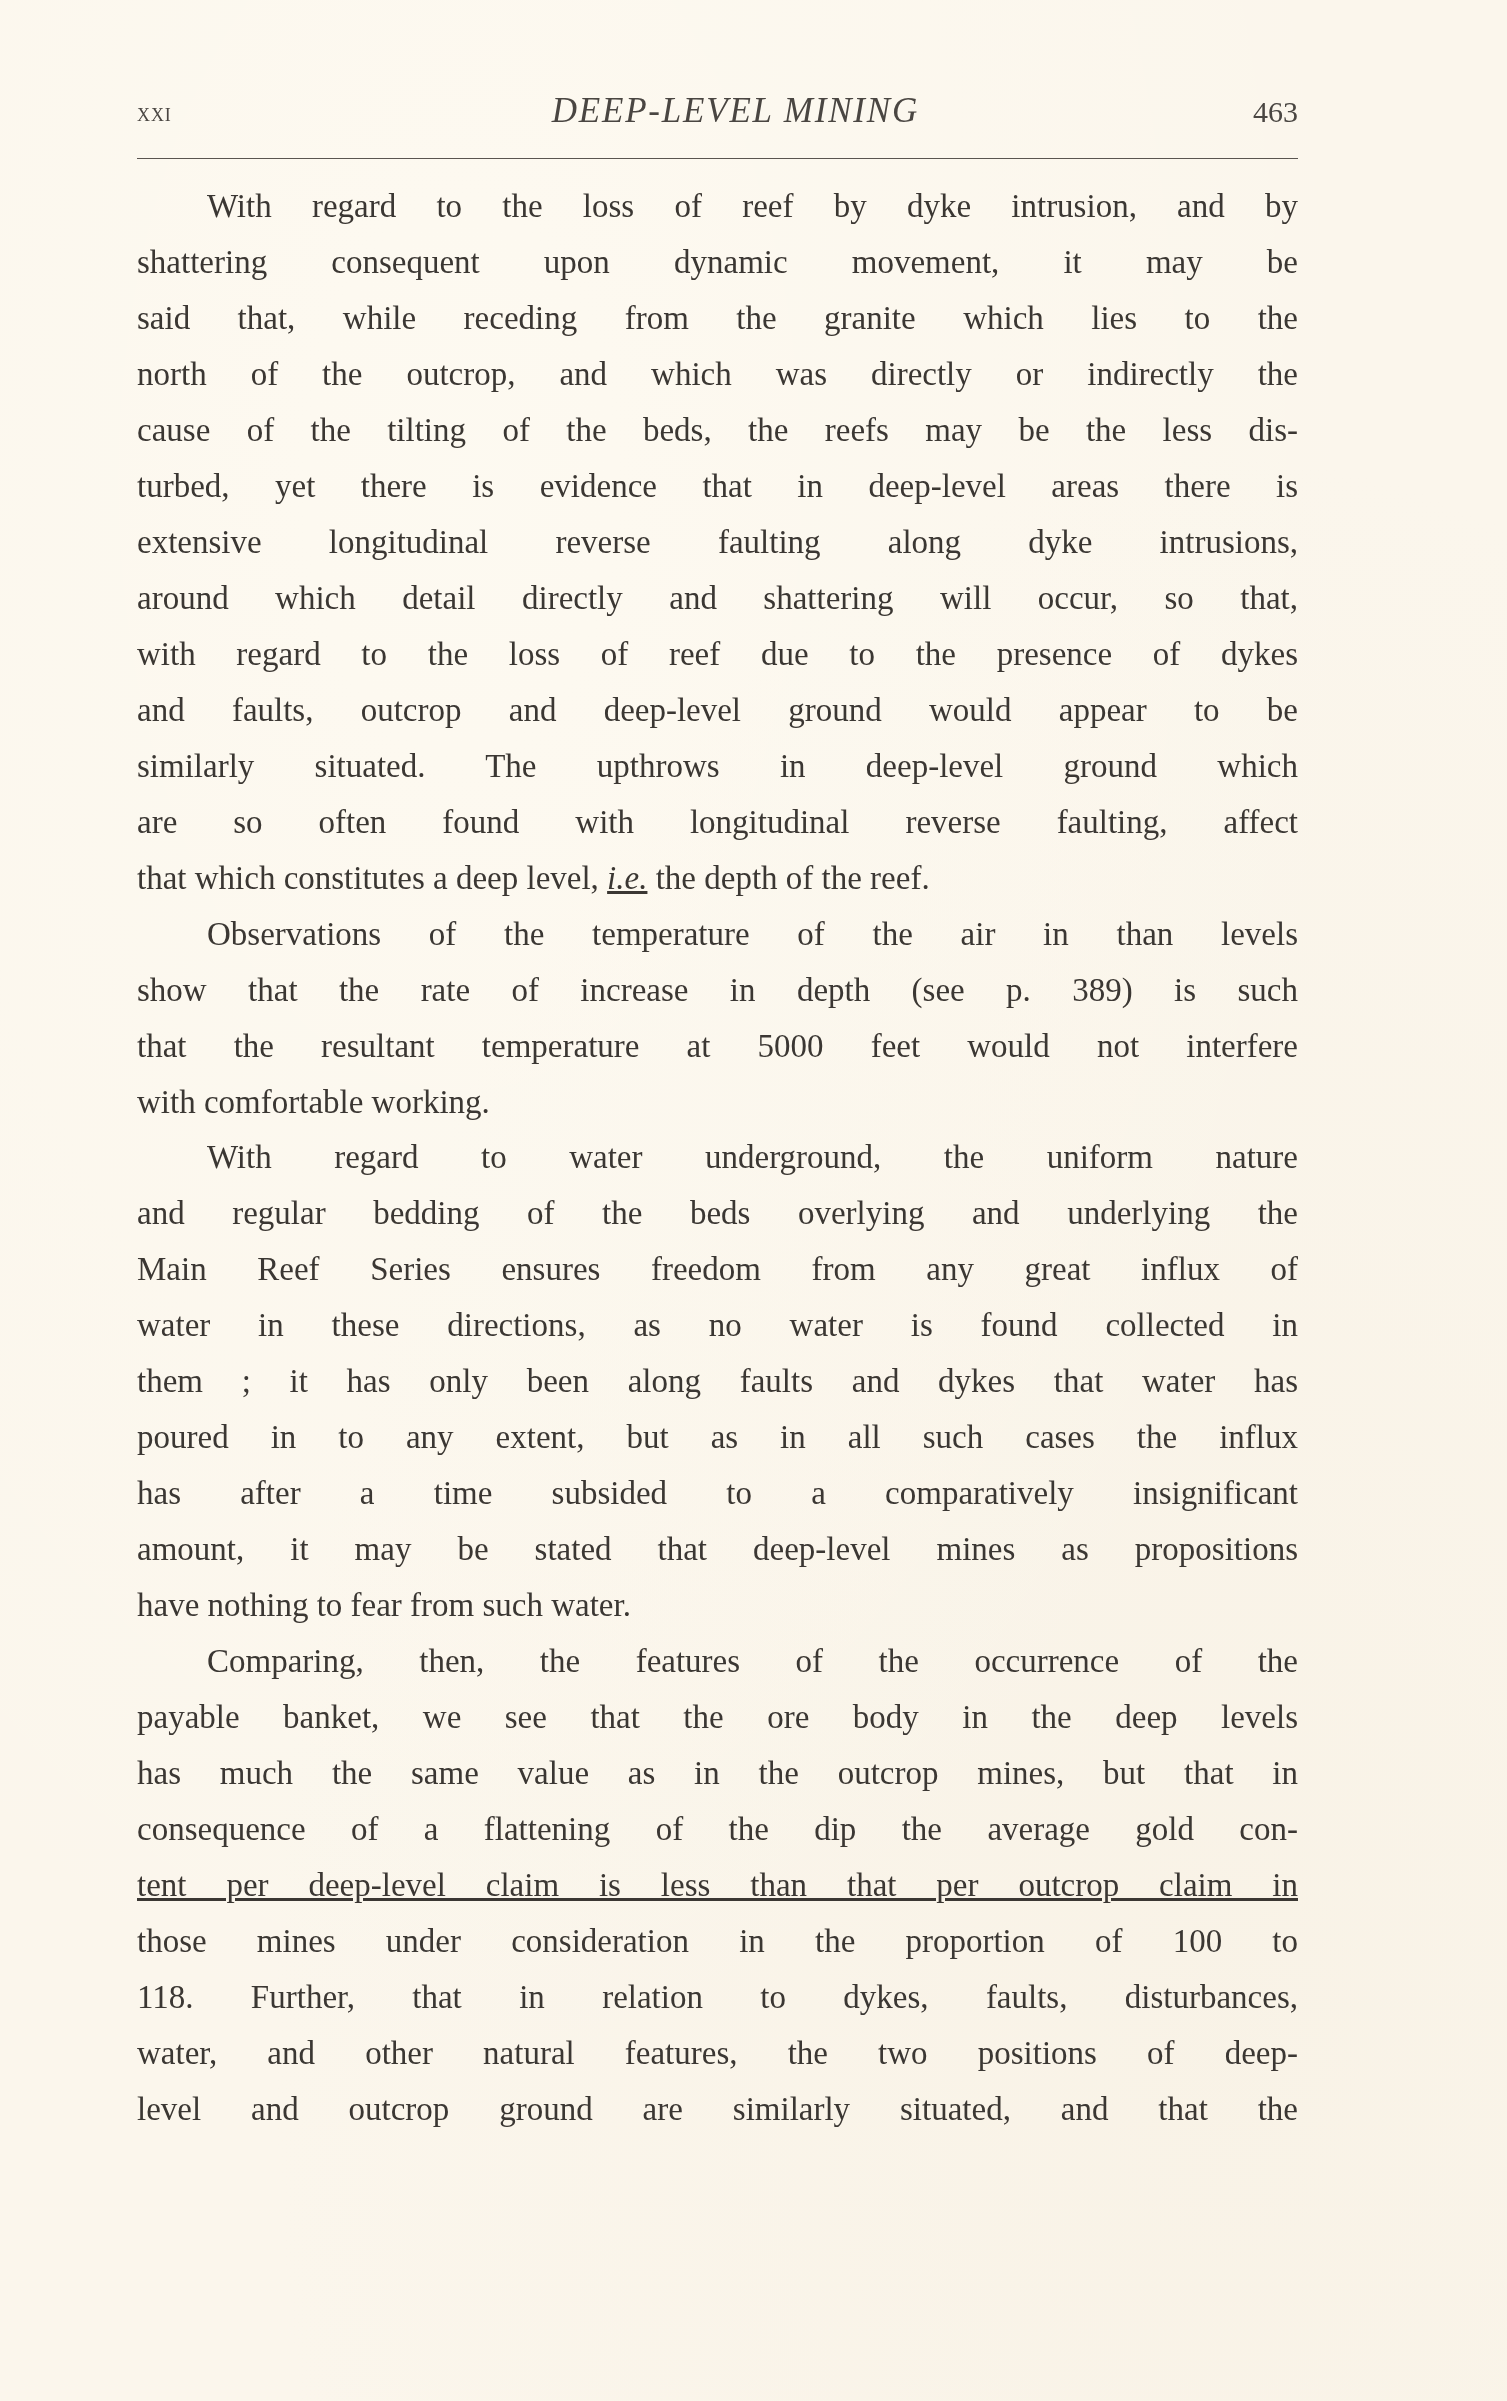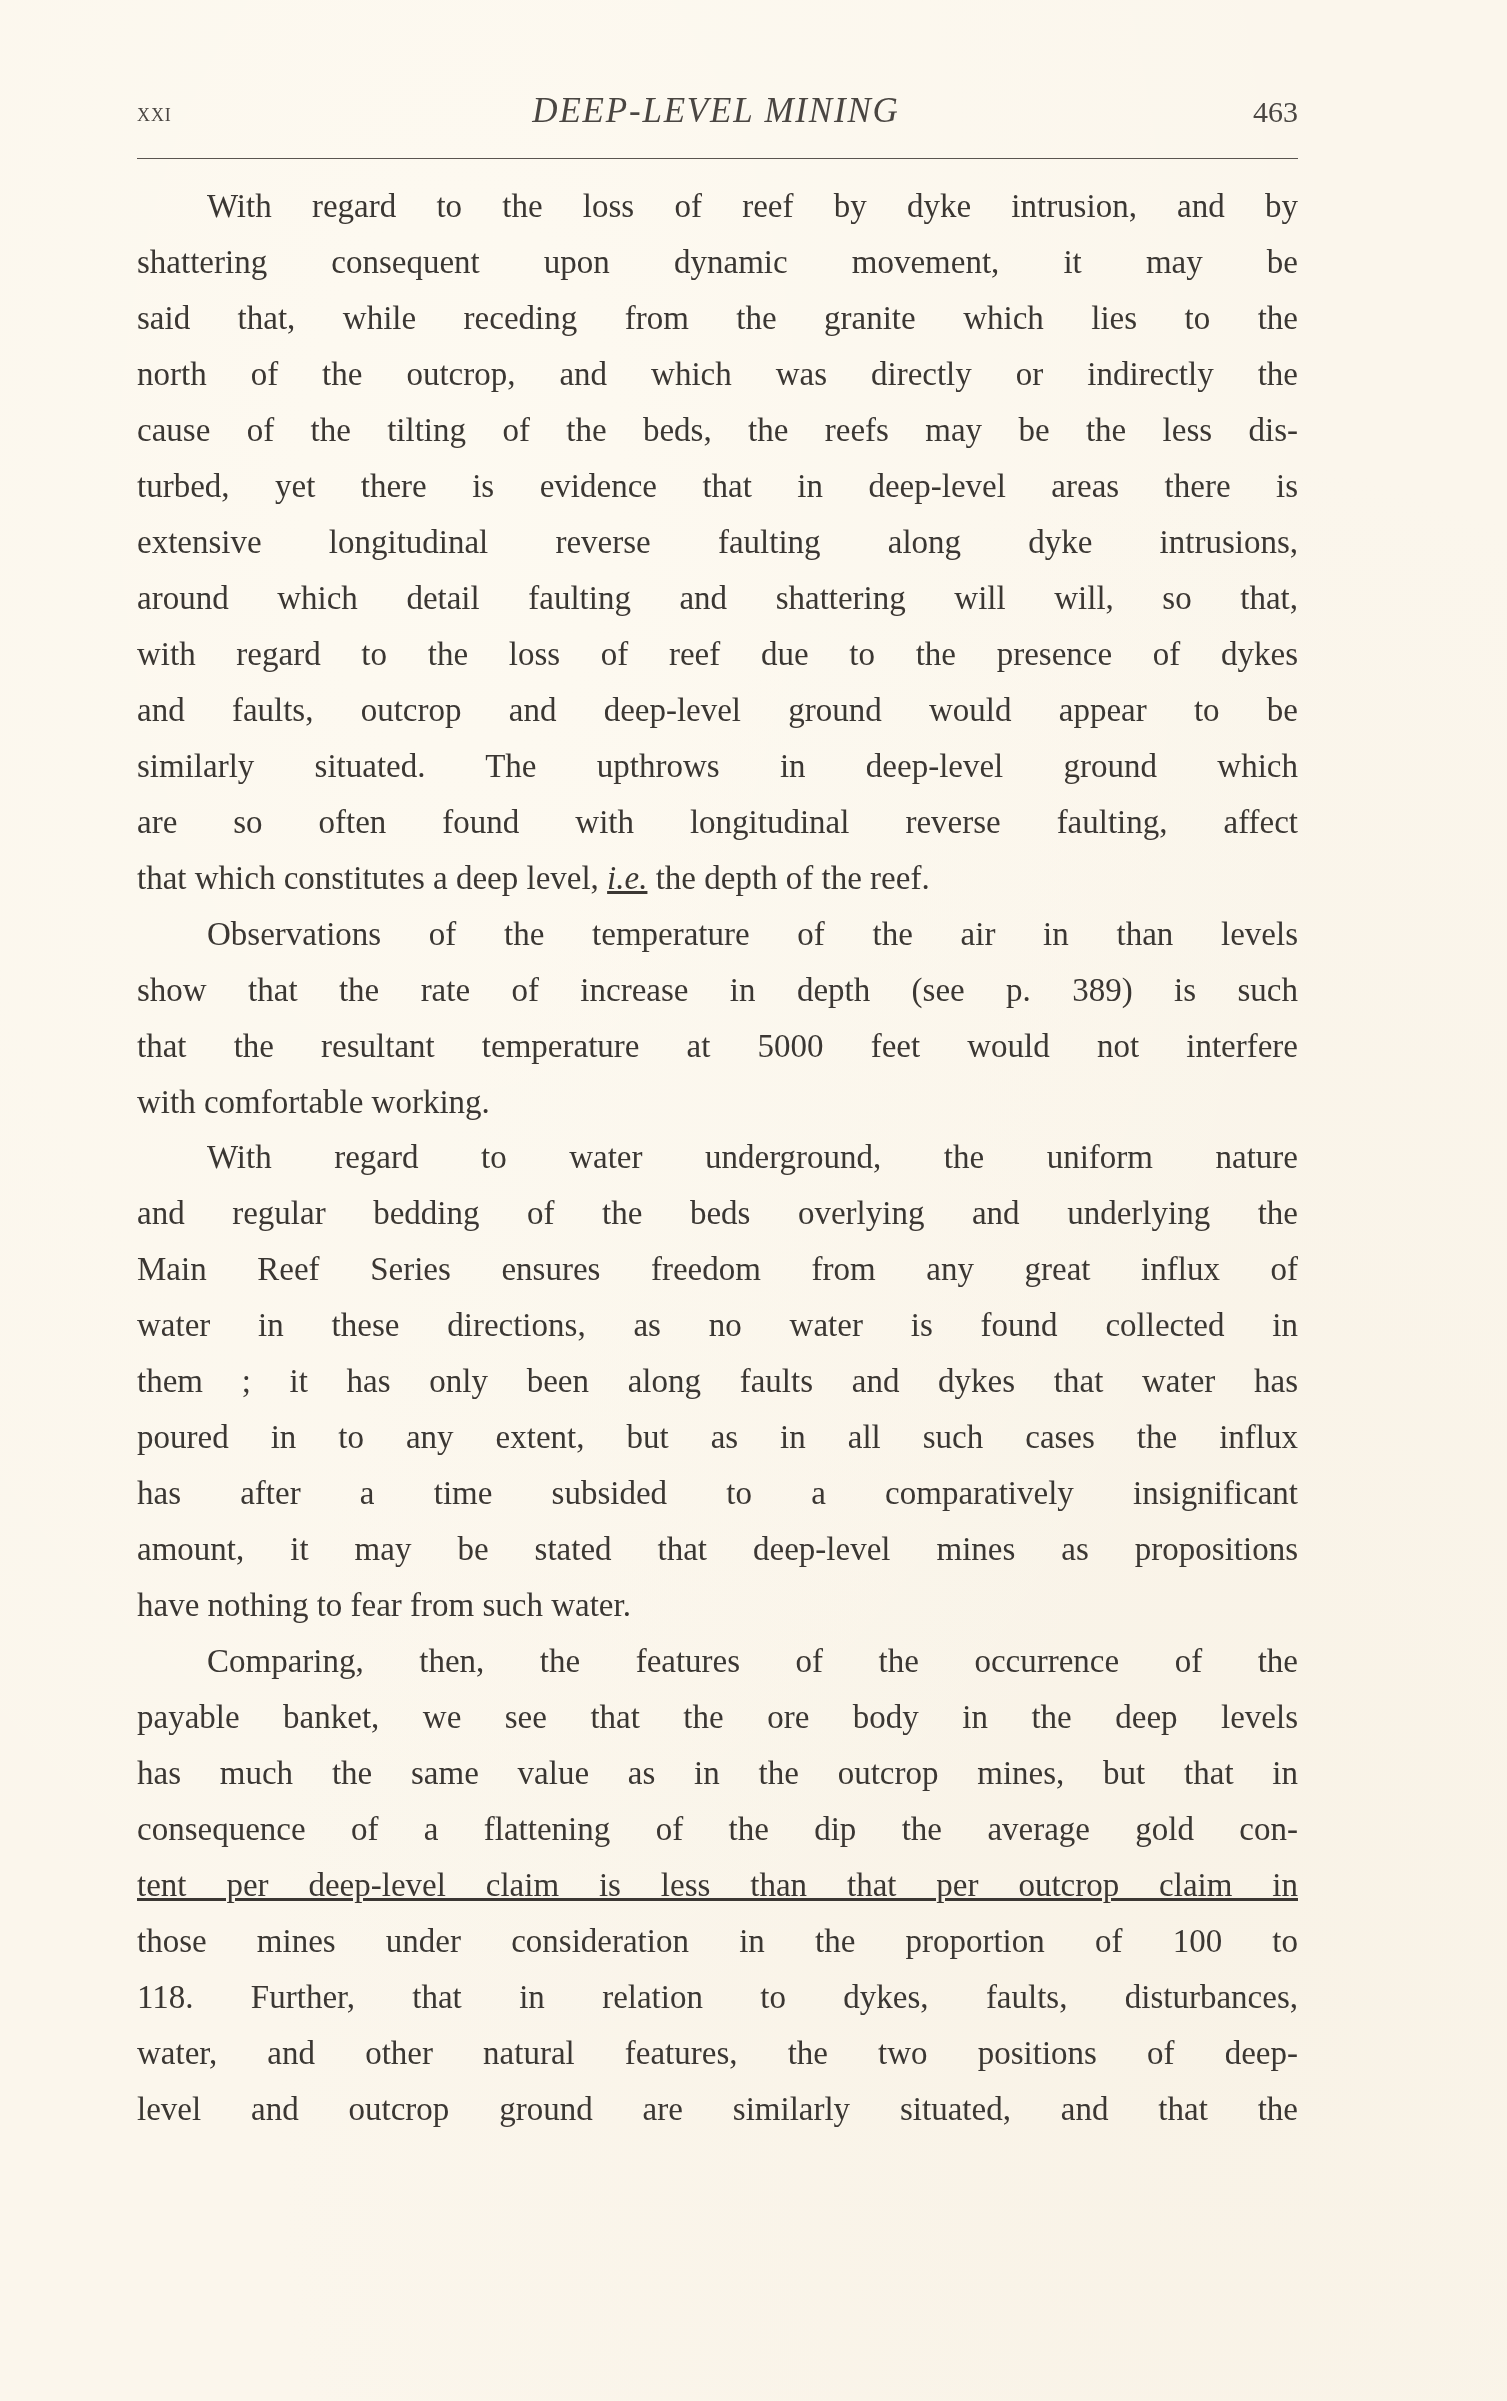--- a/index.html
+++ b/index.html
@@ -37,24 +37,24 @@
     position: absolute;
     left: 0;
     top: 7px;
     font-size: 26px;
     letter-spacing: 0.9px;
     font-variant: small-caps;
     color: #4a4642;
   }
   .rh-title {
     position: absolute;
-    left: 360px;
+    left: 344px;
     top: 0;
     width: 438px;
-    text-align: center;
+    text-align: right;
     font-size: 35px;
     font-style: italic;
     letter-spacing: 1.8px;
     color: #4a4642;
     font-weight: normal;
   }
   .rh-folio {
     position: absolute;
     right: 0;
     top: 3.5px;
@@ -114,21 +114,21 @@
 
   <div class="body-text" id="body-text">
       <div>
         <div class="line indent" style="top: 178px;">With regard to the loss of reef by dyke intrusion, and by</div>
         <div class="line" style="top: 234px;">shattering consequent upon dynamic movement, it may be</div>
         <div class="line" style="top: 290px;">said that, while receding from the granite which lies to the</div>
         <div class="line" style="top: 346px;">north of the outcrop, and which was directly or indirectly the</div>
         <div class="line" style="top: 402px;">cause of the tilting of the beds, the reefs may be the less dis-</div>
         <div class="line" style="top: 458px;">turbed, yet there is evidence that in deep-level areas there is</div>
         <div class="line" style="top: 514px;">extensive longitudinal reverse faulting along dyke intrusions,</div>
-        <div class="line" style="top: 570px;">around which detail faulting and shattering will will, so that,</div>
+        <div class="line" style="top: 570px;">around which detail directly and shattering will occur, so that,</div>
         <div class="line" style="top: 626px;">with regard to the loss of reef due to the presence of dykes</div>
         <div class="line" style="top: 682px;">and faults, outcrop and deep-level ground would appear to be</div>
         <div class="line" style="top: 738px;">similarly situated.  The upthrows in deep-level ground which</div>
         <div class="line" style="top: 794px;">are so often found with longitudinal reverse faulting, affect</div>
         <div class="line last" style="top: 850px;">that which constitutes a deep level, <i>i.e.</i> the depth of the reef.</div>
       </div>
       <div>
         <div class="line indent" style="top: 906px;">Observations of the temperature of the air in than levels</div>
         <div class="line" style="top: 962px;">show that the rate of increase in depth (see p. 389) is such</div>
         <div class="line" style="top: 1018px;">that the resultant temperature at 5000 feet would not interfere</div>

